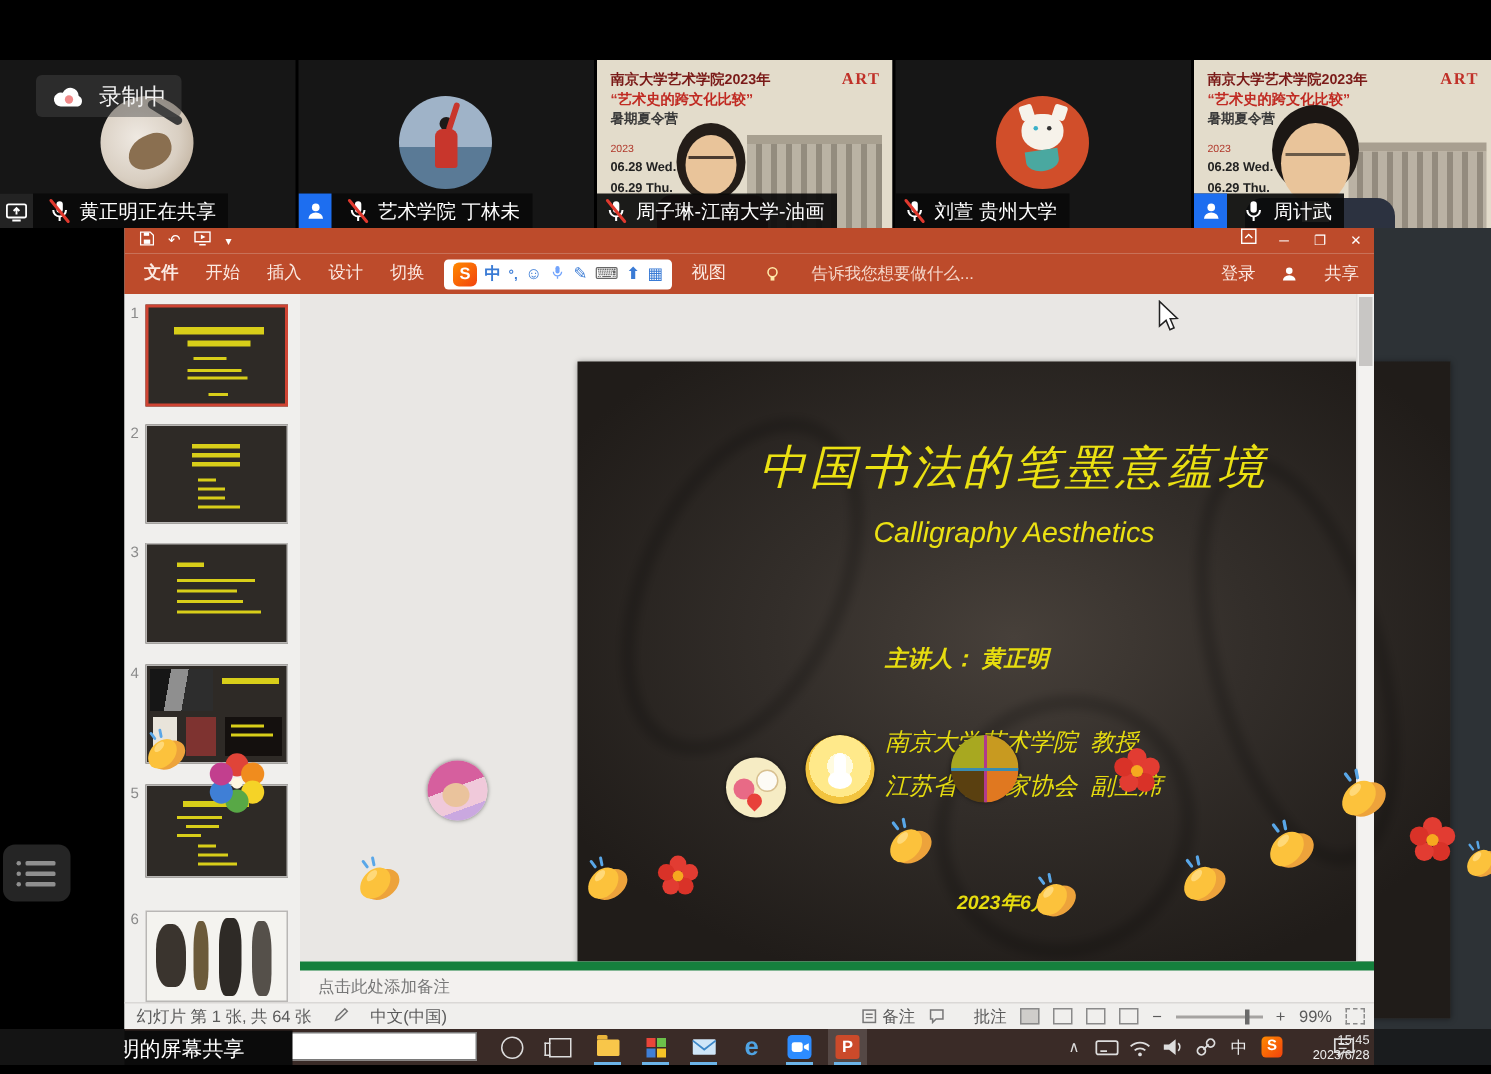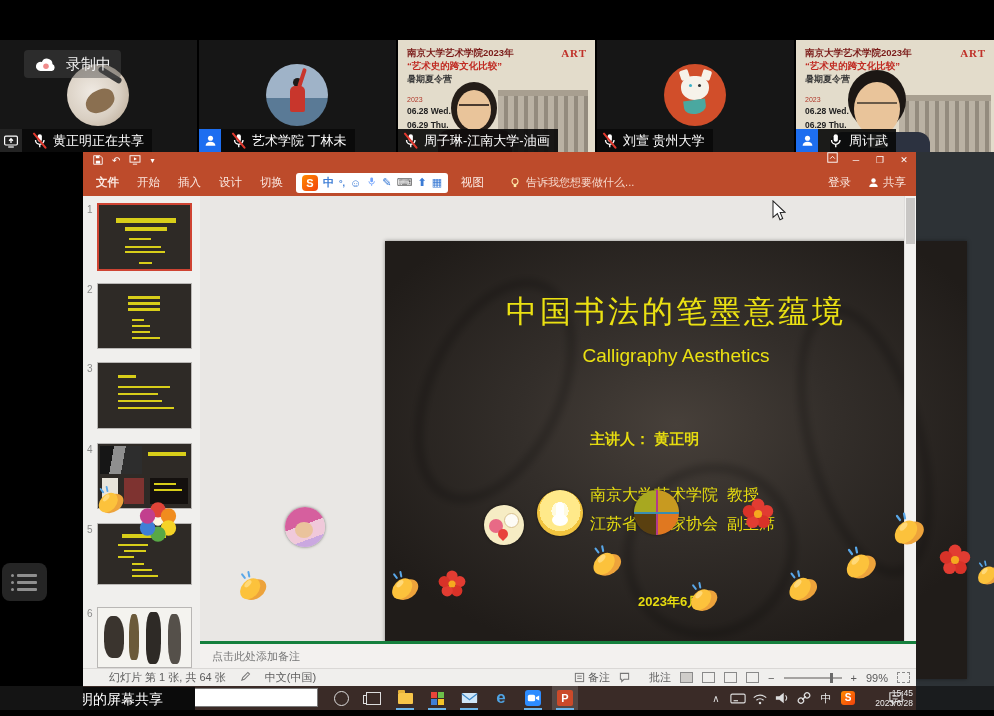--- a/index.html
+++ b/index.html
@@ -36,49 +36,49 @@
   .qat{display:flex;align-items:center;gap:9px;margin-left:10px;font-size:10px;}
   .win-title{position:absolute;left:0;right:0;text-align:center;font-size:10.5px;color:#ffe9e0;pointer-events:none;}
   .win-ctrls{margin-left:auto;display:flex;align-items:center;height:17px;}
   .win-ctrls>span{width:24px;text-align:center;font-size:9px;line-height:17px;color:#fff;}
   .ribbon{position:absolute;left:0;top:17px;width:833px;height:27px;background:#bd4b2b;display:flex;align-items:center;color:#fbe9e2;font-size:11.5px;}
   .rtab{padding:0 9px;line-height:27px;}
   .sogou{display:flex;align-items:center;gap:5px;background:#fff;border-radius:3px;height:20px;padding:0 6px;margin:0 4px;}
   .sogou .slogo{width:16px;height:16px;background:linear-gradient(135deg,#ff8a00,#f2420d);border-radius:4px;color:#fff;
                 font-weight:bold;font-size:11px;text-align:center;line-height:16px;}
   .sogou .sit{color:#3a7bd5;font-size:11px;font-weight:bold;}
-  .tellme{display:flex;align-items:center;gap:5px;margin-left:16px;color:rgba(255,240,230,.85);font-size:11px;}
+  .tellme{display:flex;align-items:center;gap:20px;margin-left:16px;color:rgba(255,240,230,.85);font-size:11px;}
   .ribbon-right{margin-left:auto;display:flex;align-items:center;gap:16px;padding-right:10px;}
-  .share-btn{display:flex;align-items:center;gap:3px;}
+  .share-btn{display:flex;align-items:center;gap:17px;}
   
   .panel{position:absolute;left:0;top:44px;width:117px;height:472px;background:#f0efed;border-right:1px solid #d9d7d5;overflow:hidden;}
   .tnum{position:absolute;left:4px;font-size:10px;color:#8a8a8a;}
   .thumb{position:absolute;left:14px;width:95px;background:#2e2a26;border:1px solid #b9b7b5;box-sizing:border-box;overflow:hidden;}
   .thumb.sel{border:2px solid #cf4433;}
   .yl{position:absolute;background:#d8ce19;}
   
-  .slidearea{position:absolute;left:117px;top:44px;width:716px;height:445px;background:#e9e7e4;}
+  .slidearea{position:absolute;left:117px;top:44px;width:716px;height:445px;background:#e9e7e4;font-style:italic;}
   .vscroll{position:absolute;right:0;top:0;width:11px;height:445px;background:#f3f2f0;border-left:1px solid #e0dedc;}
   .vthumb{position:absolute;left:1px;top:2px;width:9px;height:46px;background:#c8c6c4;}
   .slide{position:absolute;left:185px;top:45px;width:582px;height:438px;
          background:radial-gradient(ellipse 60% 55% at 50% 42%,#47403a 0%,#332e2a 45%,#201c19 100%);
          box-shadow:0 0 4px rgba(0,0,0,.4);overflow:hidden;}
   .stroke{position:absolute;border-radius:50%;border:10px solid rgba(0,0,0,.18);filter:blur(3px);}
   .sl-title{position:absolute;left:0;top:50px;width:100%;text-align:center;color:#ebe112;font-size:31px;letter-spacing:3px;}
   .sl-sub{position:absolute;left:0;top:104px;width:100%;text-align:center;color:#ebe112;font-size:19px;}
   .sl-speaker{position:absolute;left:205px;top:189px;color:#e6dc0f;font-size:15px;font-weight:bold;}
   .sl-a1{position:absolute;left:205px;top:244px;color:#e6dc0f;font-size:16px;}
   .sl-a2{position:absolute;left:205px;top:273px;color:#e6dc0f;font-size:16px;}
   .sl-date{position:absolute;left:253px;top:352px;color:#e6dc0f;font-size:13px;font-weight:bold;}
   
-  .notes{position:absolute;left:117px;top:489px;width:716px;height:27px;background:#f3f1ef;border-top:3px solid #15803d;
+  .notes{position:absolute;left:117px;top:489px;width:716px;height:27px;background:#f3f1ef;border-top:6px solid #15803d;
          font-size:11px;color:#777;display:flex;align-items:center;padding-left:12px;box-sizing:border-box;}
   .status{position:absolute;left:0;top:516px;width:833px;height:18px;background:#f0efed;border-top:1px solid #dad8d6;
           display:flex;align-items:center;font-size:11px;color:#5a5a5a;box-sizing:border-box;padding:0 6px;}
-  .st-left{display:flex;align-items:center;gap:14px;margin-left:20px;text-align:center;}
+  .st-left{display:flex;align-items:center;gap:14px;margin-left:2px;text-align:center;}
   .st-right{margin-left:auto;display:flex;align-items:center;gap:9px;}
   .vicon{width:13px;height:11px;border:1px solid #8a8a8a;box-sizing:border-box;display:inline-block;}
   .vicon.on{background:#cfcdca;}
   .ztrack{width:58px;height:2px;background:#a5a3a1;position:relative;}
   .zthumb{position:absolute;left:46px;top:-4px;width:3px;height:10px;background:#6a6a6a;}
   
   .fav{position:absolute;border-radius:50%;overflow:hidden;box-shadow:0 0 3px rgba(0,0,0,.5);}
   
   .emoji{position:absolute;}
   

